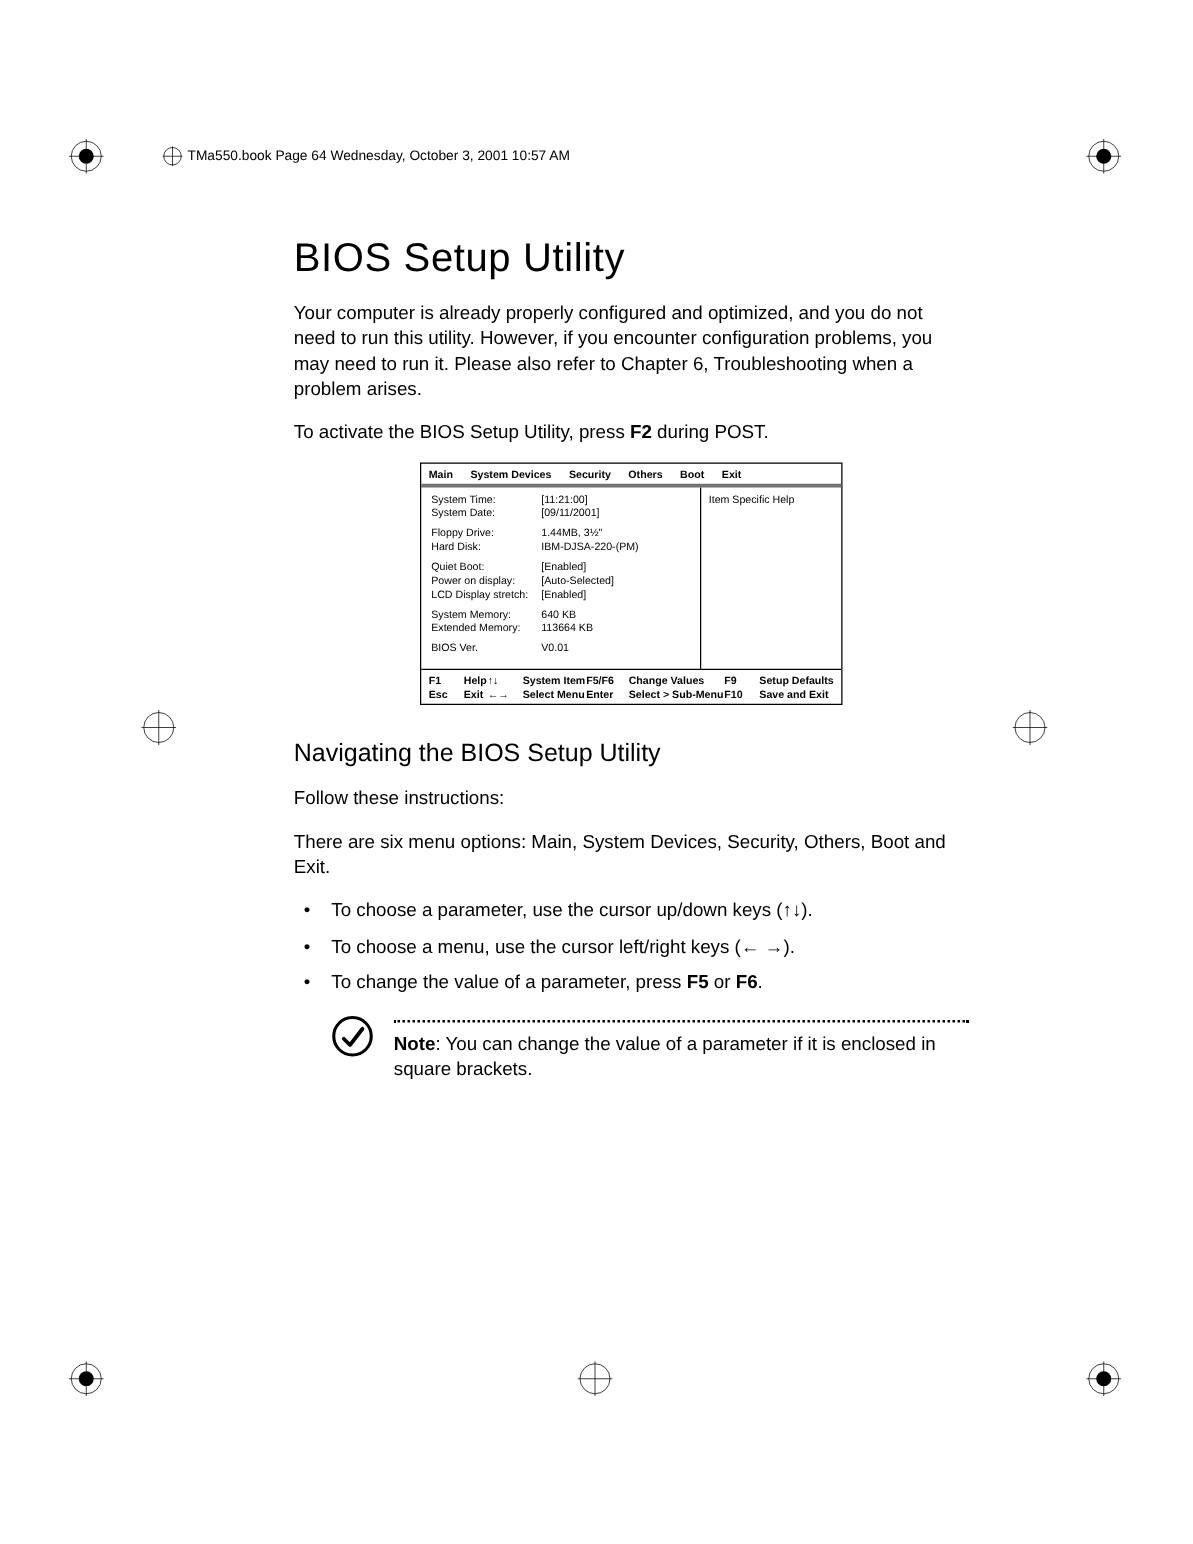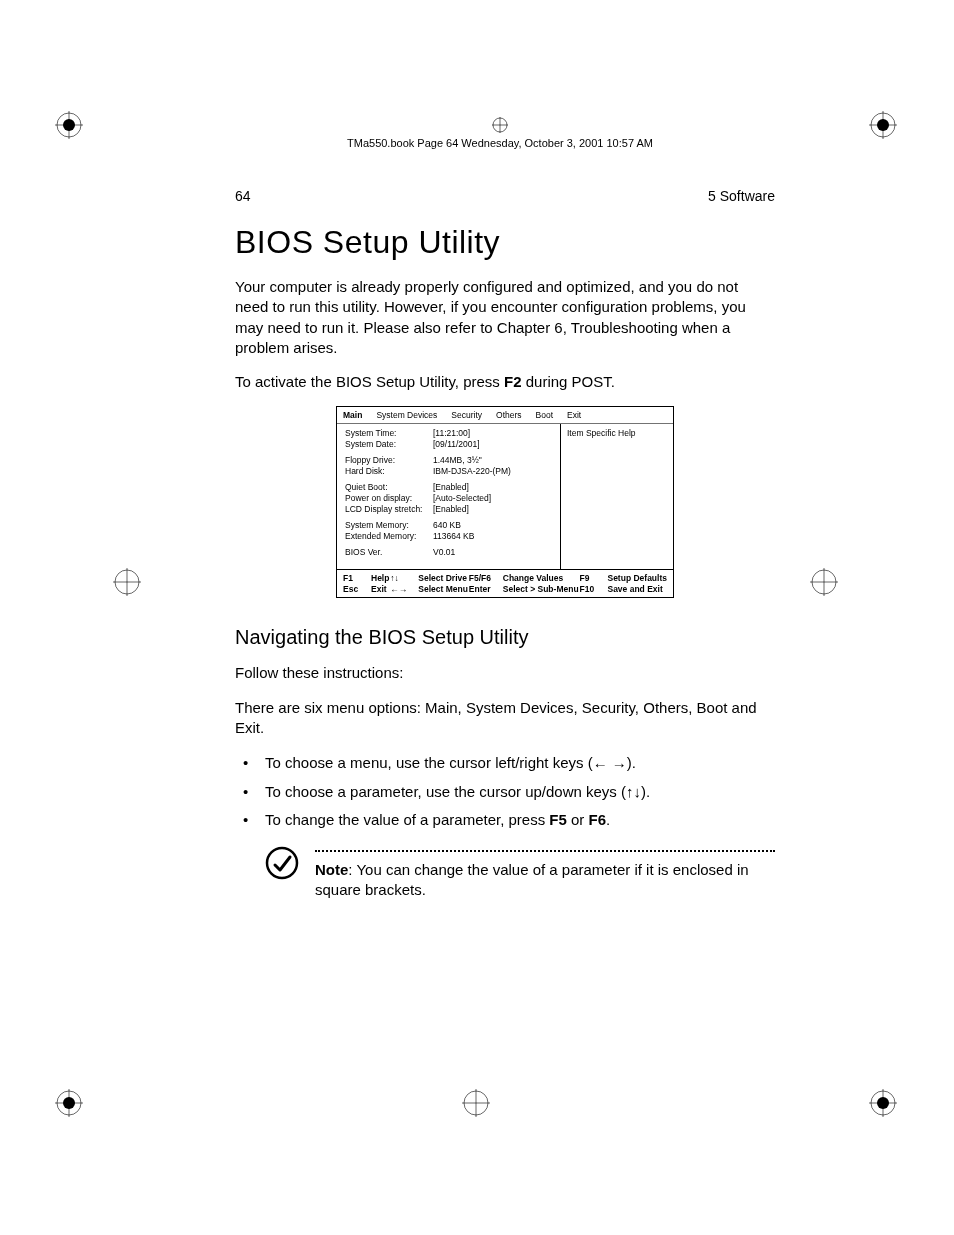--- a/index.html
+++ b/index.html
@@ -20,21 +20,20 @@
 .header {
   position: absolute;
   top: 117px;
   left: 130px;
   width: 740px;
   font-size: 11px;
   color: #000;
   display: flex;
   align-items: center;
   gap: 4px;
-  flex-direction: column;
 }
 .page-hdr {
   display:flex;
   justify-content: space-between;
   font-size: 14px;
   margin-bottom: 20px;
 }
 .page-hdr .left { font-weight:400;}
 .page-hdr .right { font-weight:400;}
 h1.title {
@@ -88,26 +87,26 @@
 
 
 .bios {
   width: 336px;
   margin: 8px auto 8px auto;
   border: 1px solid #000;
   font-size: 8.5px;
 }
 .bios-menu {
   display:flex;
-  border-bottom: 1px solid #737373;
+  border-bottom: 3px solid #737373;
   padding: 3px 6px;
   gap: 14px;
   align-items:center;
 }
-.bios-menu span { white-space:nowrap;}
+.bios-menu span { white-space:nowrap;font-weight:bold;}
 .bios-menu .sel { font-weight:700;}
 .bios-body {
   display:flex;
   height: 145px;
 }
 .bios-left {
   flex:1;
   padding: 4px 8px;
   border-right: 1px solid #000;
 }
@@ -180,24 +179,20 @@
 <div class="header">
   <svg width="16" height="16">
       <circle cx="8" cy="8" r="7" fill="none" stroke="#000" stroke-width="0.6"></circle>
       <line x1="8" y1="0" x2="8" y2="16" stroke="#000" stroke-width="0.6"></line>
       <line x1="0" y1="8" x2="16" y2="8" stroke="#000" stroke-width="0.6"></line>
     </svg>
   <span>TMa550.book  Page 64  Wednesday, October 3, 2001  10:57 AM</span>
 </div>
 
 <div class="page">
-  <div class="page-hdr">
-    <span class="left">64</span>
-    <span class="right">5 Software</span>
-  </div>
 
   <h1 class="title">BIOS Setup Utility</h1>
 
   <p class="body">Your computer is already properly configured and optimized, and you do not need to run this utility.  However, if you encounter configuration problems, you may need to run it.  Please also refer to Chapter 6, Troubleshooting when a problem arises.</p>
   <p class="body">
     <span>To activate the BIOS Setup Utility, press </span><span class="bold">F2</span><span> during POST.</span>
   </p>
 
   <div class="bios">
     <div class="bios-menu">
@@ -272,21 +267,21 @@
             <span>Help</span>
           </div>
         <div class="row">
             <span class="k">Esc</span>
             <span>Exit</span>
           </div>
       </div>
       <div class="col">
         <div class="row">
             <span class="k">↑↓</span>
-            <span>Select Drive</span>
+            <span>System Item</span>
           </div>
         <div class="row">
             <span class="k">←→</span>
             <span>Select Menu</span>
           </div>
       </div>
       <div class="col">
         <div class="row">
             <span class="k2">F5/F6</span>
             <span>Change Values</span>
@@ -308,22 +303,22 @@
       </div>
     </div>
   </div>
 
   <h2 class="subtitle">Navigating the BIOS Setup Utility</h2>
 
   <p class="body">Follow these instructions:</p>
   <p class="body">There are six menu options: Main, System Devices, Security, Others, Boot and Exit.</p>
 
   <ul class="bullets">
+    <li>To choose a parameter, use the cursor up/down keys (↑↓).</li>
     <li>To choose a menu, use the cursor left/right keys  (← →).</li>
-    <li>To choose a parameter, use the cursor up/down keys (↑↓).</li>
     <li>
       <span>To change the value of a parameter, press </span><span class="bold">F5</span><span> or </span><span class="bold">F6</span><span>.</span>
     </li>
   </ul>
 
   <div class="note-block">
     <div class="note-icon">
       <svg width="34" height="34" viewBox="0 0 34 34">
         <circle cx="17" cy="17" r="15" fill="none" stroke="#000" stroke-width="2.5"></circle>
         <path d="M10 19 l5 5 l10 -13" fill="none" stroke="#000" stroke-width="3" stroke-linecap="round" stroke-linejoin="round"></path>

